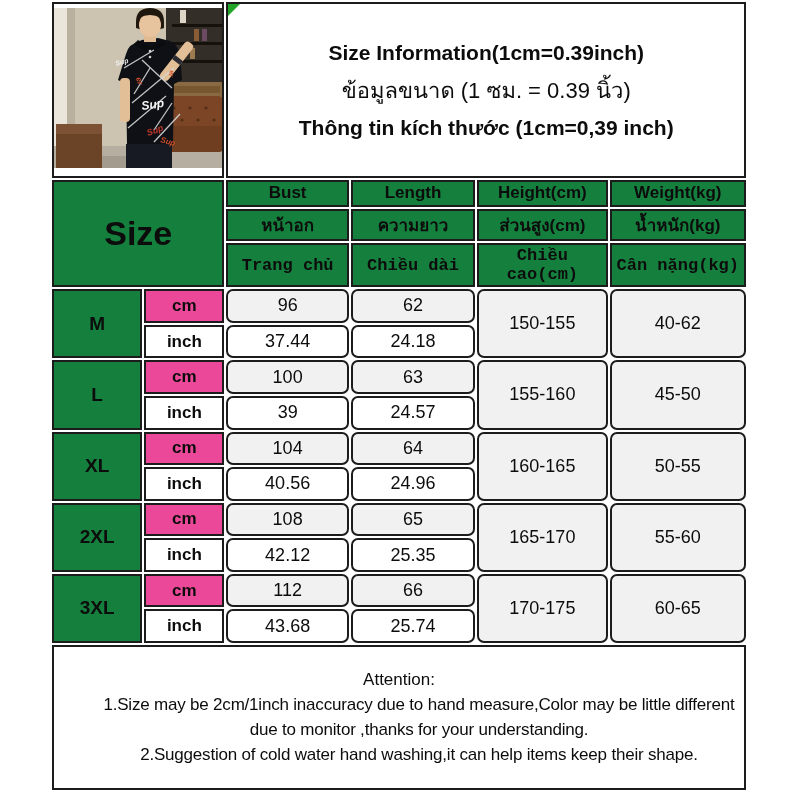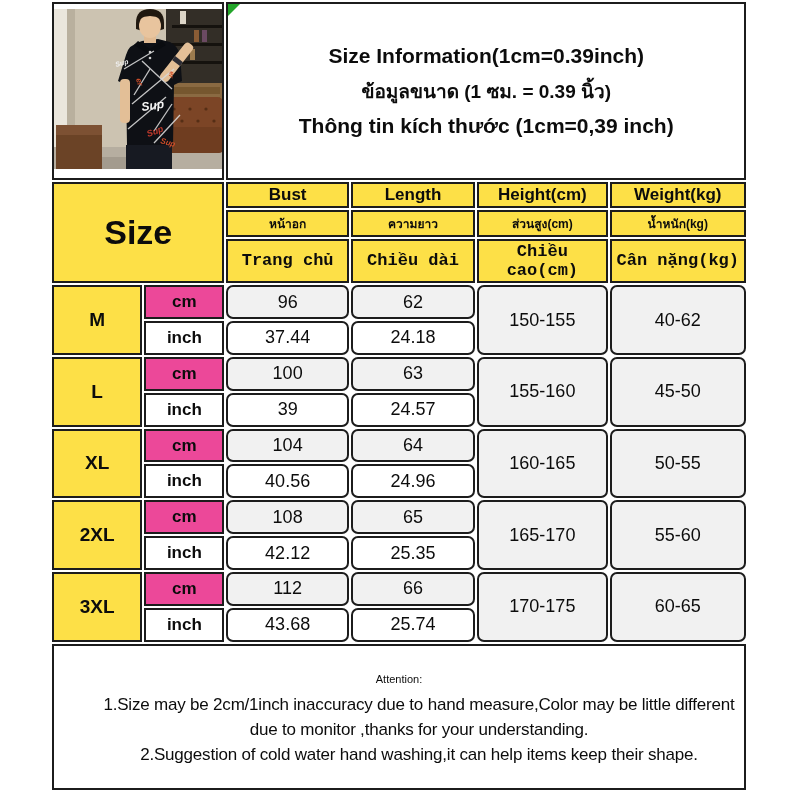--- a/index.html
+++ b/index.html
@@ -1,45 +1,45 @@
 <!DOCTYPE html>
 <html><head>
 <meta charset="utf-8">
 <style>
   html,body{margin:0;padding:0;background:#fff;}
   .page{position:relative;width:800px;height:800px;background:#ffffff;overflow:hidden;
         font-family:"Liberation Sans","DejaVu Sans",sans-serif;color:#0c0c0c;}
   .sheet{position:absolute;left:50px;top:0;width:698px;height:792px;}
   table.sz{border-collapse:separate;border-spacing:2px;table-layout:fixed;width:698px;height:792px;background:#fff;}
   table.sz td{border:2px solid #1c1c1c;text-align:center;vertical-align:middle;padding:0;overflow:hidden;}
-  .c-gray{background:#fde047;}
+  .c-gray{background:#15803d;}
   .c-unit{background:#ec4899;}
   .c-light{background:#f1f1f1;}
   .c-white{background:#ffffff;}
   .r-photo{height:160px;}
   .r-h{height:25px;}
   .r-d{height:32px;}
   .r-att{height:138px;}
   .photo-cell{position:relative;padding:0;}
   .title-cell{position:relative;background:#fff;}
   .title-lines{display:flex;flex-direction:column;justify-content:center;align-items:center;height:100%;gap:8px;}
   .t-en{font-size:21px;font-weight:bold;}
-  .t-th{font-size:19px;font-weight:bold;}
+  .t-th{font-size:22px;font-weight:normal;}
   .t-vi{font-size:21px;font-weight:bold;}
   .green-corner{position:absolute;top:0;left:0;width:0;height:0;
     border-top:12px solid #23a52a;border-right:12px solid transparent;}
   .size-big{font-size:34px;font-weight:bold;}
   .hdr{font-size:17px;font-weight:bold;}
-  .hdr-th{font-size:12px;font-weight:bold;}
+  .hdr-th{font-size:17px;font-weight:bold;}
   .hdr-vi{font-size:17px;font-weight:bold;font-family:Liberation Mono, monospace;}
   .size-label{font-size:19px;font-weight:bold;}
   .unit{font-size:17px;font-weight:bold;}
   .val{font-size:18px;border-radius:7px;}
   .att-cell{text-align:left;vertical-align:top;padding:8px 8px 0 6px;background:#fff;}
-  .att-title{font-size:11px;line-height:25px;}
+  .att-title{font-size:17px;line-height:25px;}
   .att-note{font-size:17px;line-height:25px;letter-spacing:-0.2px;padding-left:40px;}
   svg text{font-family:"Liberation Sans","DejaVu Sans",sans-serif;font-weight:bold;font-style:italic;}
 </style>
 </head>
 <body>
 
 <div class="page">
   <div class="sheet">
     <table class="sz">
       <colgroup>

